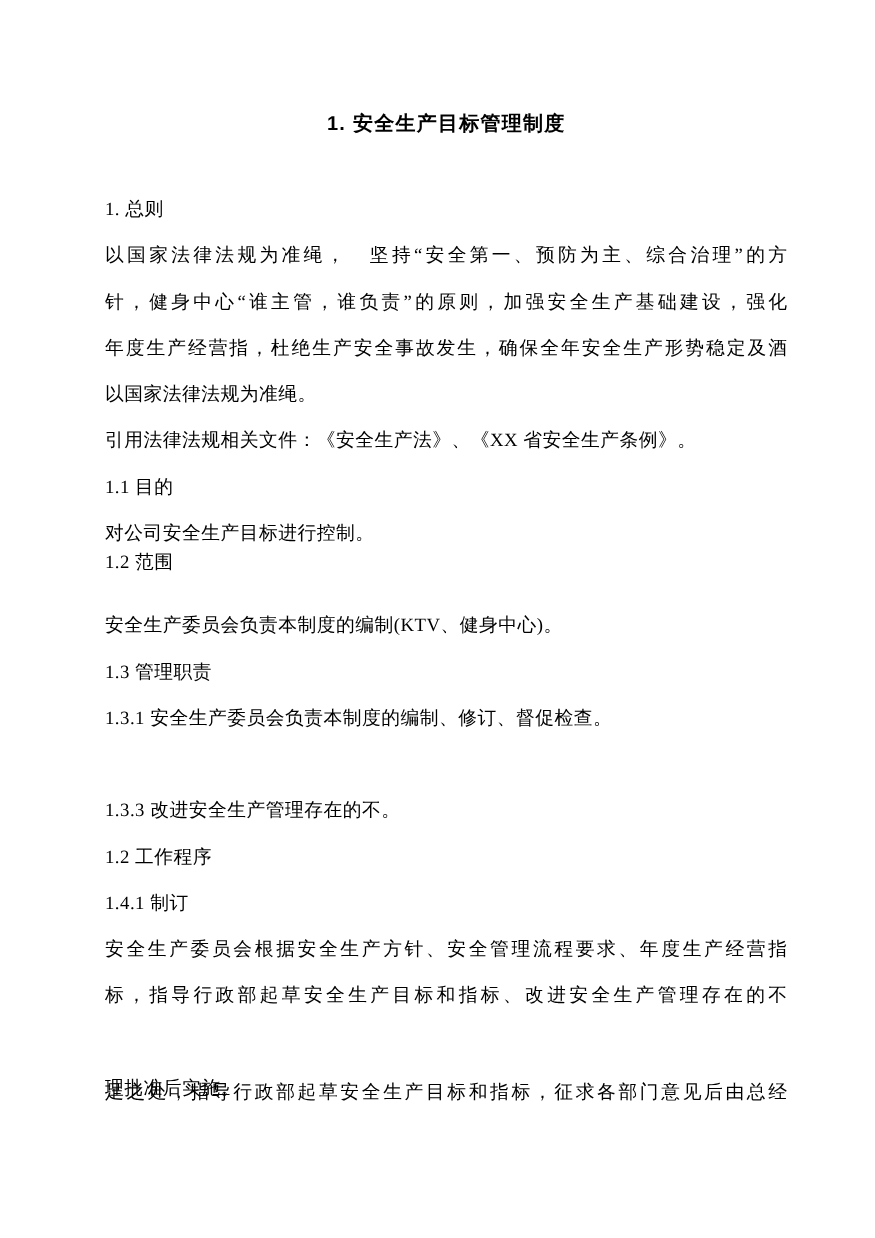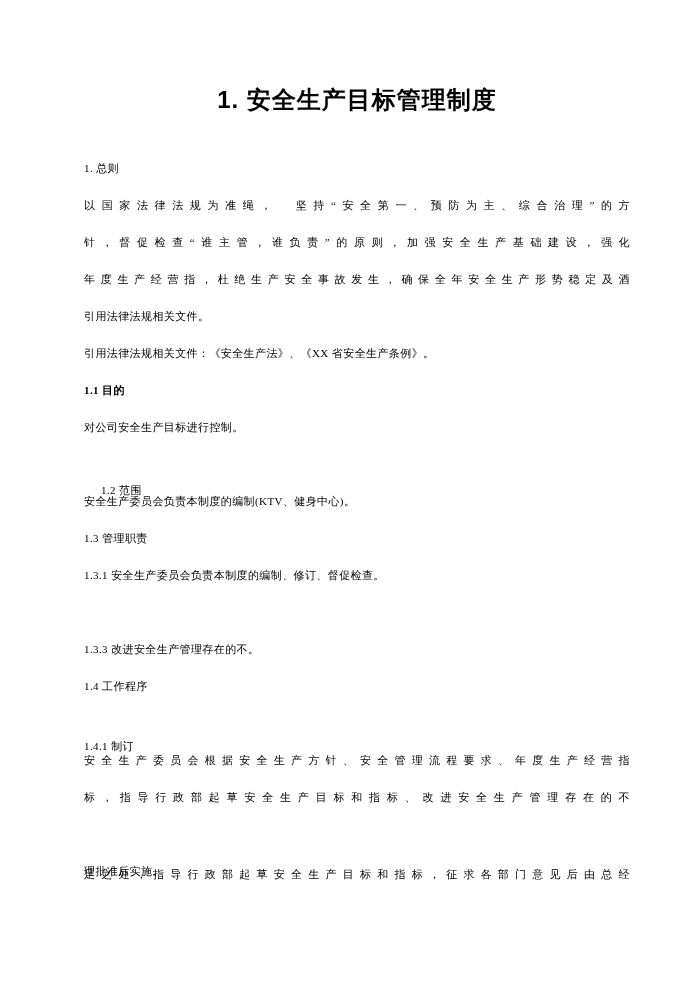--- a/index.html
+++ b/index.html
@@ -16,72 +16,72 @@
     overflow: hidden;
   }
   #doc-title {
     position: absolute;
     top: 84px;
     left: 84px;
     width: 546px;
     text-align: center;
     font-family: "Liberation Sans", sans-serif;
     font-weight: bold;
-    font-size: 24px;
+    font-size: 16px;
     line-height: 32px;
     letter-spacing: 1px;
     color: #000000;
     white-space: nowrap;
   }
   #lines {
     position: absolute;
     left: 84px;
     top: 0;
     width: 546px;
     height: 990px;
   }
   .line {
     position: absolute;
     left: 0;
     width: 546px;
     height: 37px;
     line-height: 37px;
     font-family: "Liberation Serif", serif;
-    font-size: 11px;
+    font-size: 15px;
     letter-spacing: 0.4px;
     color: #000000;
     white-space: nowrap;
     text-align: left;
   }
   .line.justified {
     white-space: normal;
     text-align: justify;
     text-align-last: justify;
     text-justify: inter-character;
   }
 </style>
 </head>
 <body>
 
 <div id="page">
   <div id="doc-title">1. 安全生产目标管理制度</div>
   <div id="lines">
       <div class="line" style="top: 150px;">1. 总则</div>
       <div class="line justified" style="top: 187px;">以国家法律法规为准绳，　坚持“安全第一、预防为主、综合治理”的方</div>
-      <div class="line justified" style="top: 224px;">针，督促检查“谁主管，谁负责”的原则，加强安全生产基础建设，强化</div>
+      <div class="line justified" style="top: 224px;">针，健身中心“谁主管，谁负责”的原则，加强安全生产基础建设，强化</div>
       <div class="line justified" style="top: 261px;">年度生产经营指，杜绝生产安全事故发生，确保全年安全生产形势稳定及酒</div>
-      <div class="line" style="top: 298px;">引用法律法规相关文件。</div>
+      <div class="line" style="top: 298px;">以国家法律法规为准绳。</div>
       <div class="line" style="top: 335px;">引用法律法规相关文件：《安全生产法》、《XX 省安全生产条例》。</div>
-      <div class="line" style="top: 372px; font-weight: bold;">1.1 目的</div>
+      <div class="line" style="top: 372px;">1.1 目的</div>
       <div class="line" style="top: 409px;">对公司安全生产目标进行控制。</div>
-      <div class="line" style="top: 472px; margin-left: 17px;">1.2 范围</div>
+      <div class="line" style="top: 432px;">1.2 范围</div>
       <div class="line" style="top: 483px;">安全生产委员会负责本制度的编制(KTV、健身中心)。</div>
       <div class="line" style="top: 520px;">1.3 管理职责</div>
       <div class="line" style="top: 557px;">1.3.1 安全生产委员会负责本制度的编制、修订、督促检查。</div>
       <div class="line" style="top: 631px;">1.3.3 改进安全生产管理存在的不。</div>
-      <div class="line" style="top: 668px;">1.4 工作程序</div>
-      <div class="line" style="top: 728px;">1.4.1 制订</div>
+      <div class="line" style="top: 668px;">1.2 工作程序</div>
+      <div class="line" style="top: 705px;">1.4.1 制订</div>
       <div class="line justified" style="top: 742px;">安全生产委员会根据安全生产方针、安全管理流程要求、年度生产经营指</div>
       <div class="line justified" style="top: 779px;">标，指导行政部起草安全生产目标和指标、改进安全生产管理存在的不</div>
       <div class="line justified" style="top: 856px;">足之处，指导行政部起草安全生产目标和指标，征求各部门意见后由总经</div>
       <div class="line" style="top: 853px;">理批准后实施。</div>
     </div>
 </div>
 
 </body></html>

